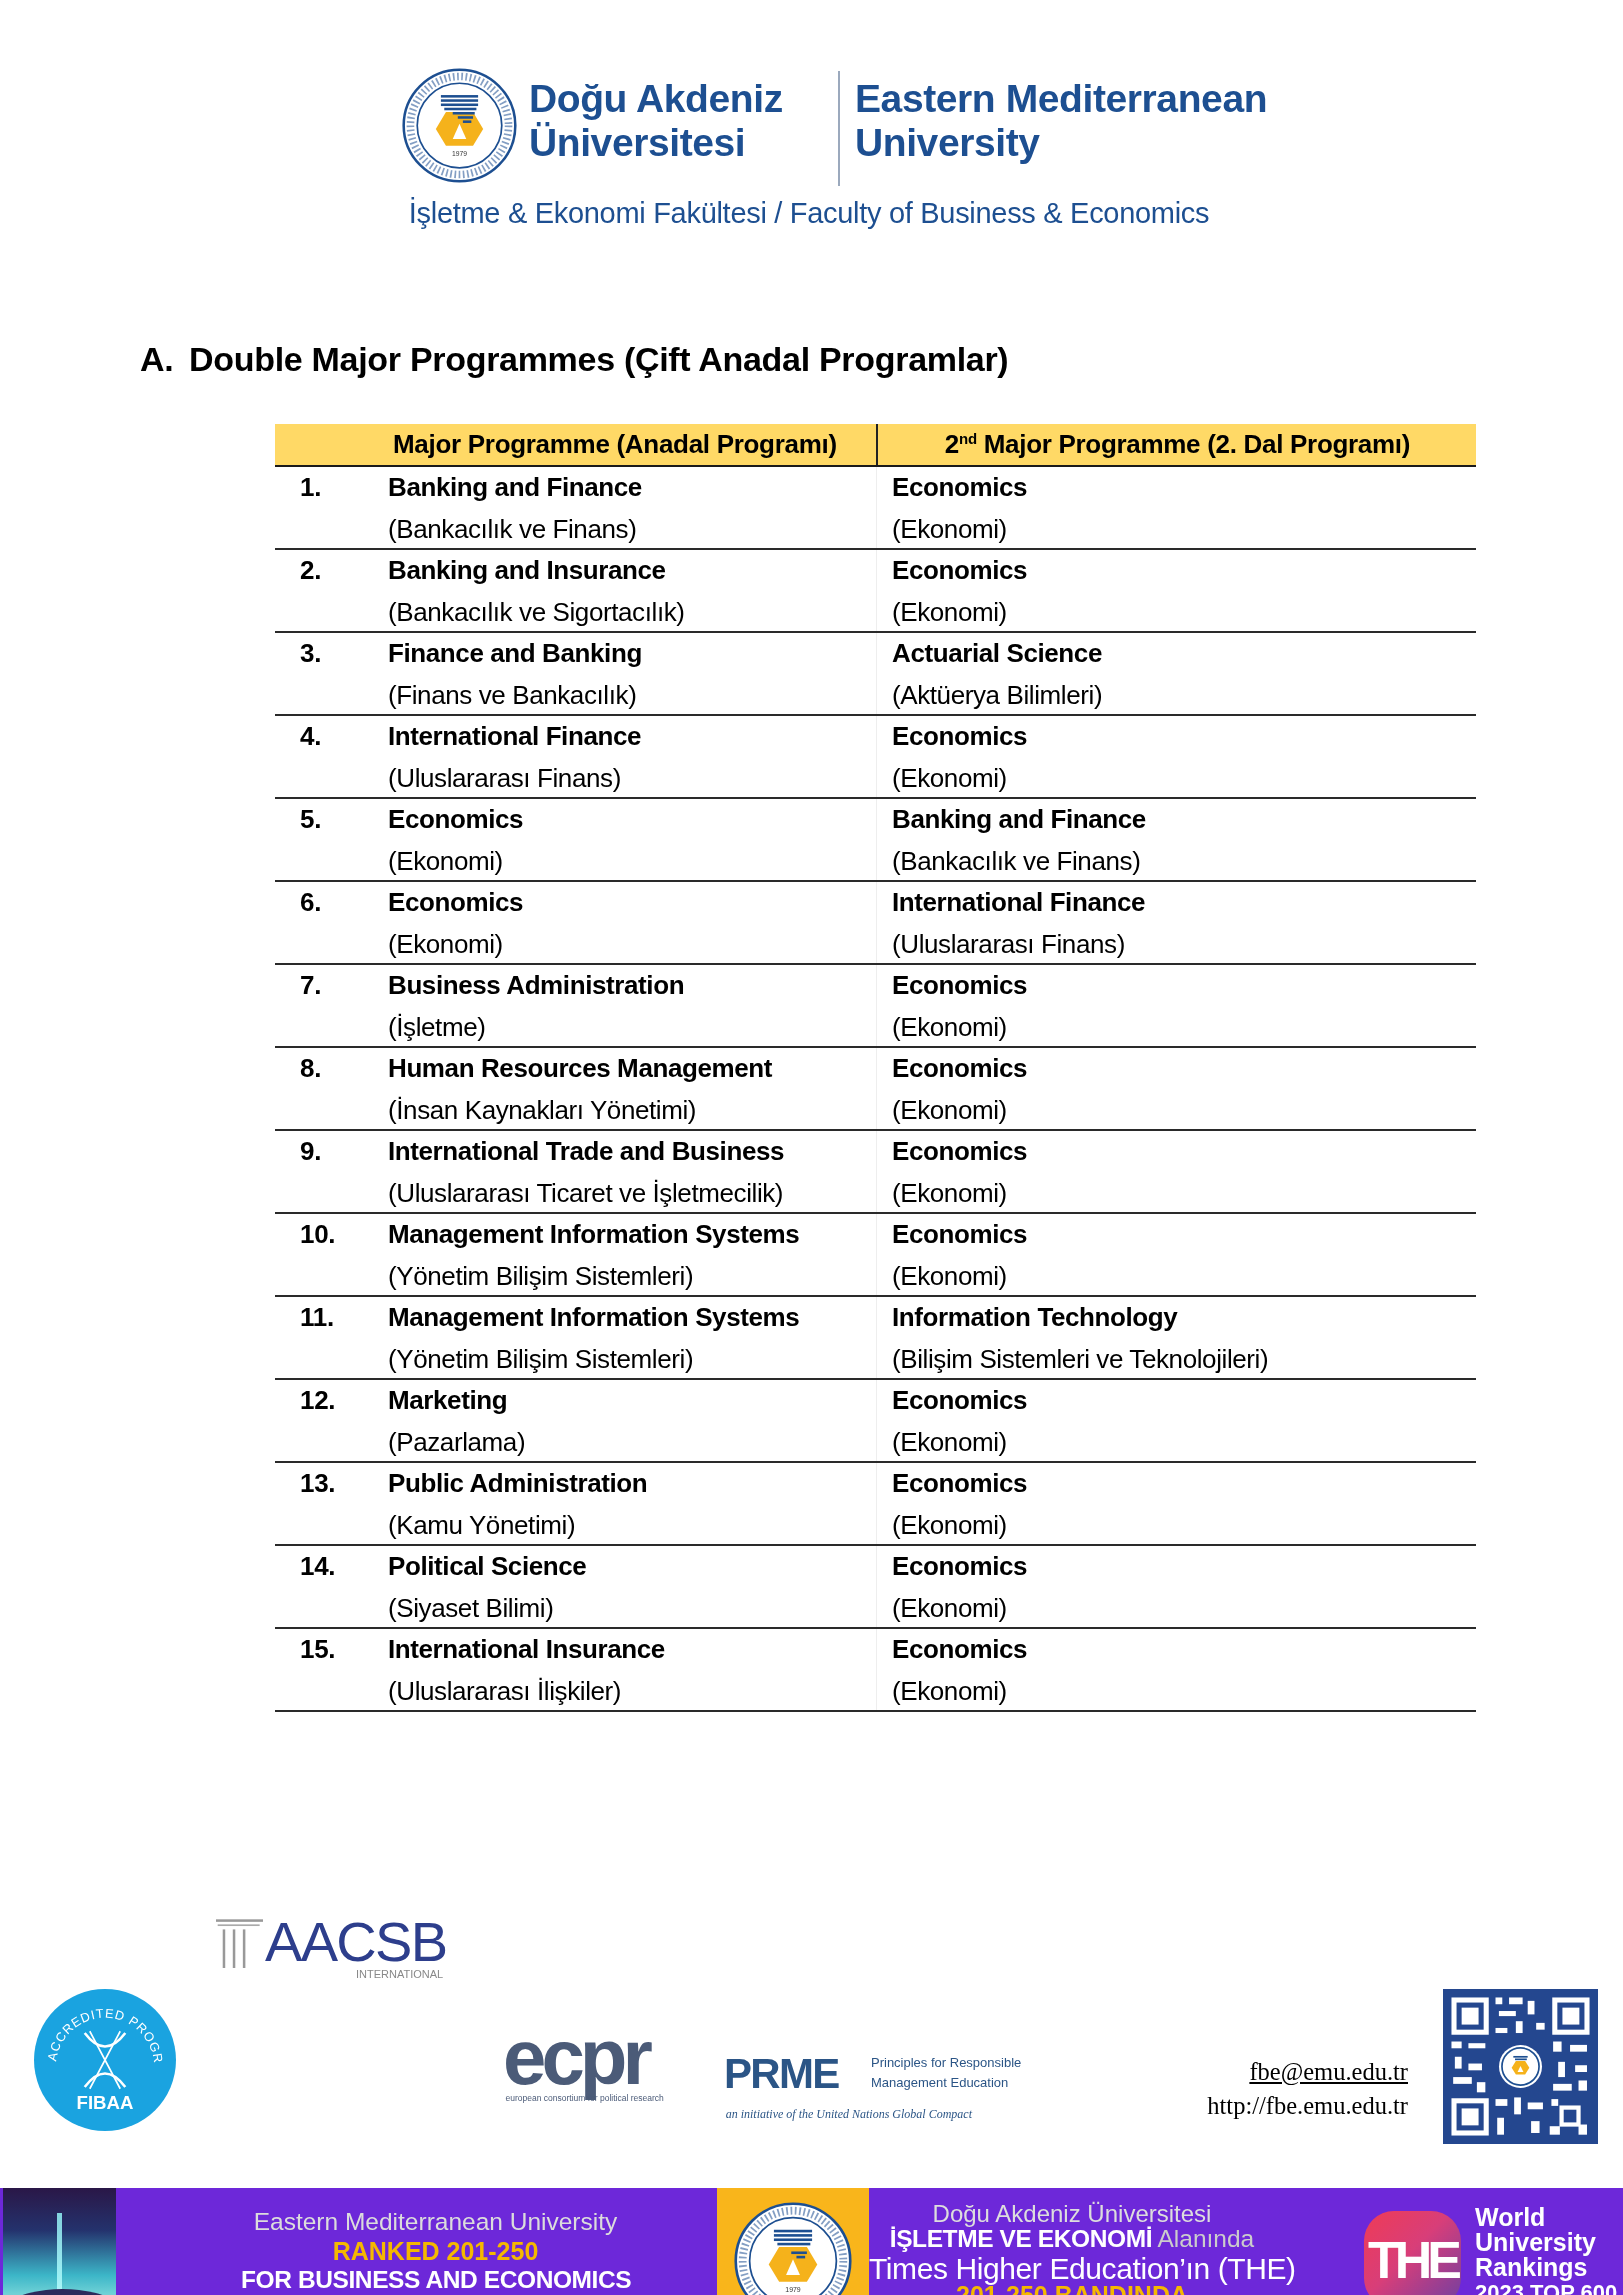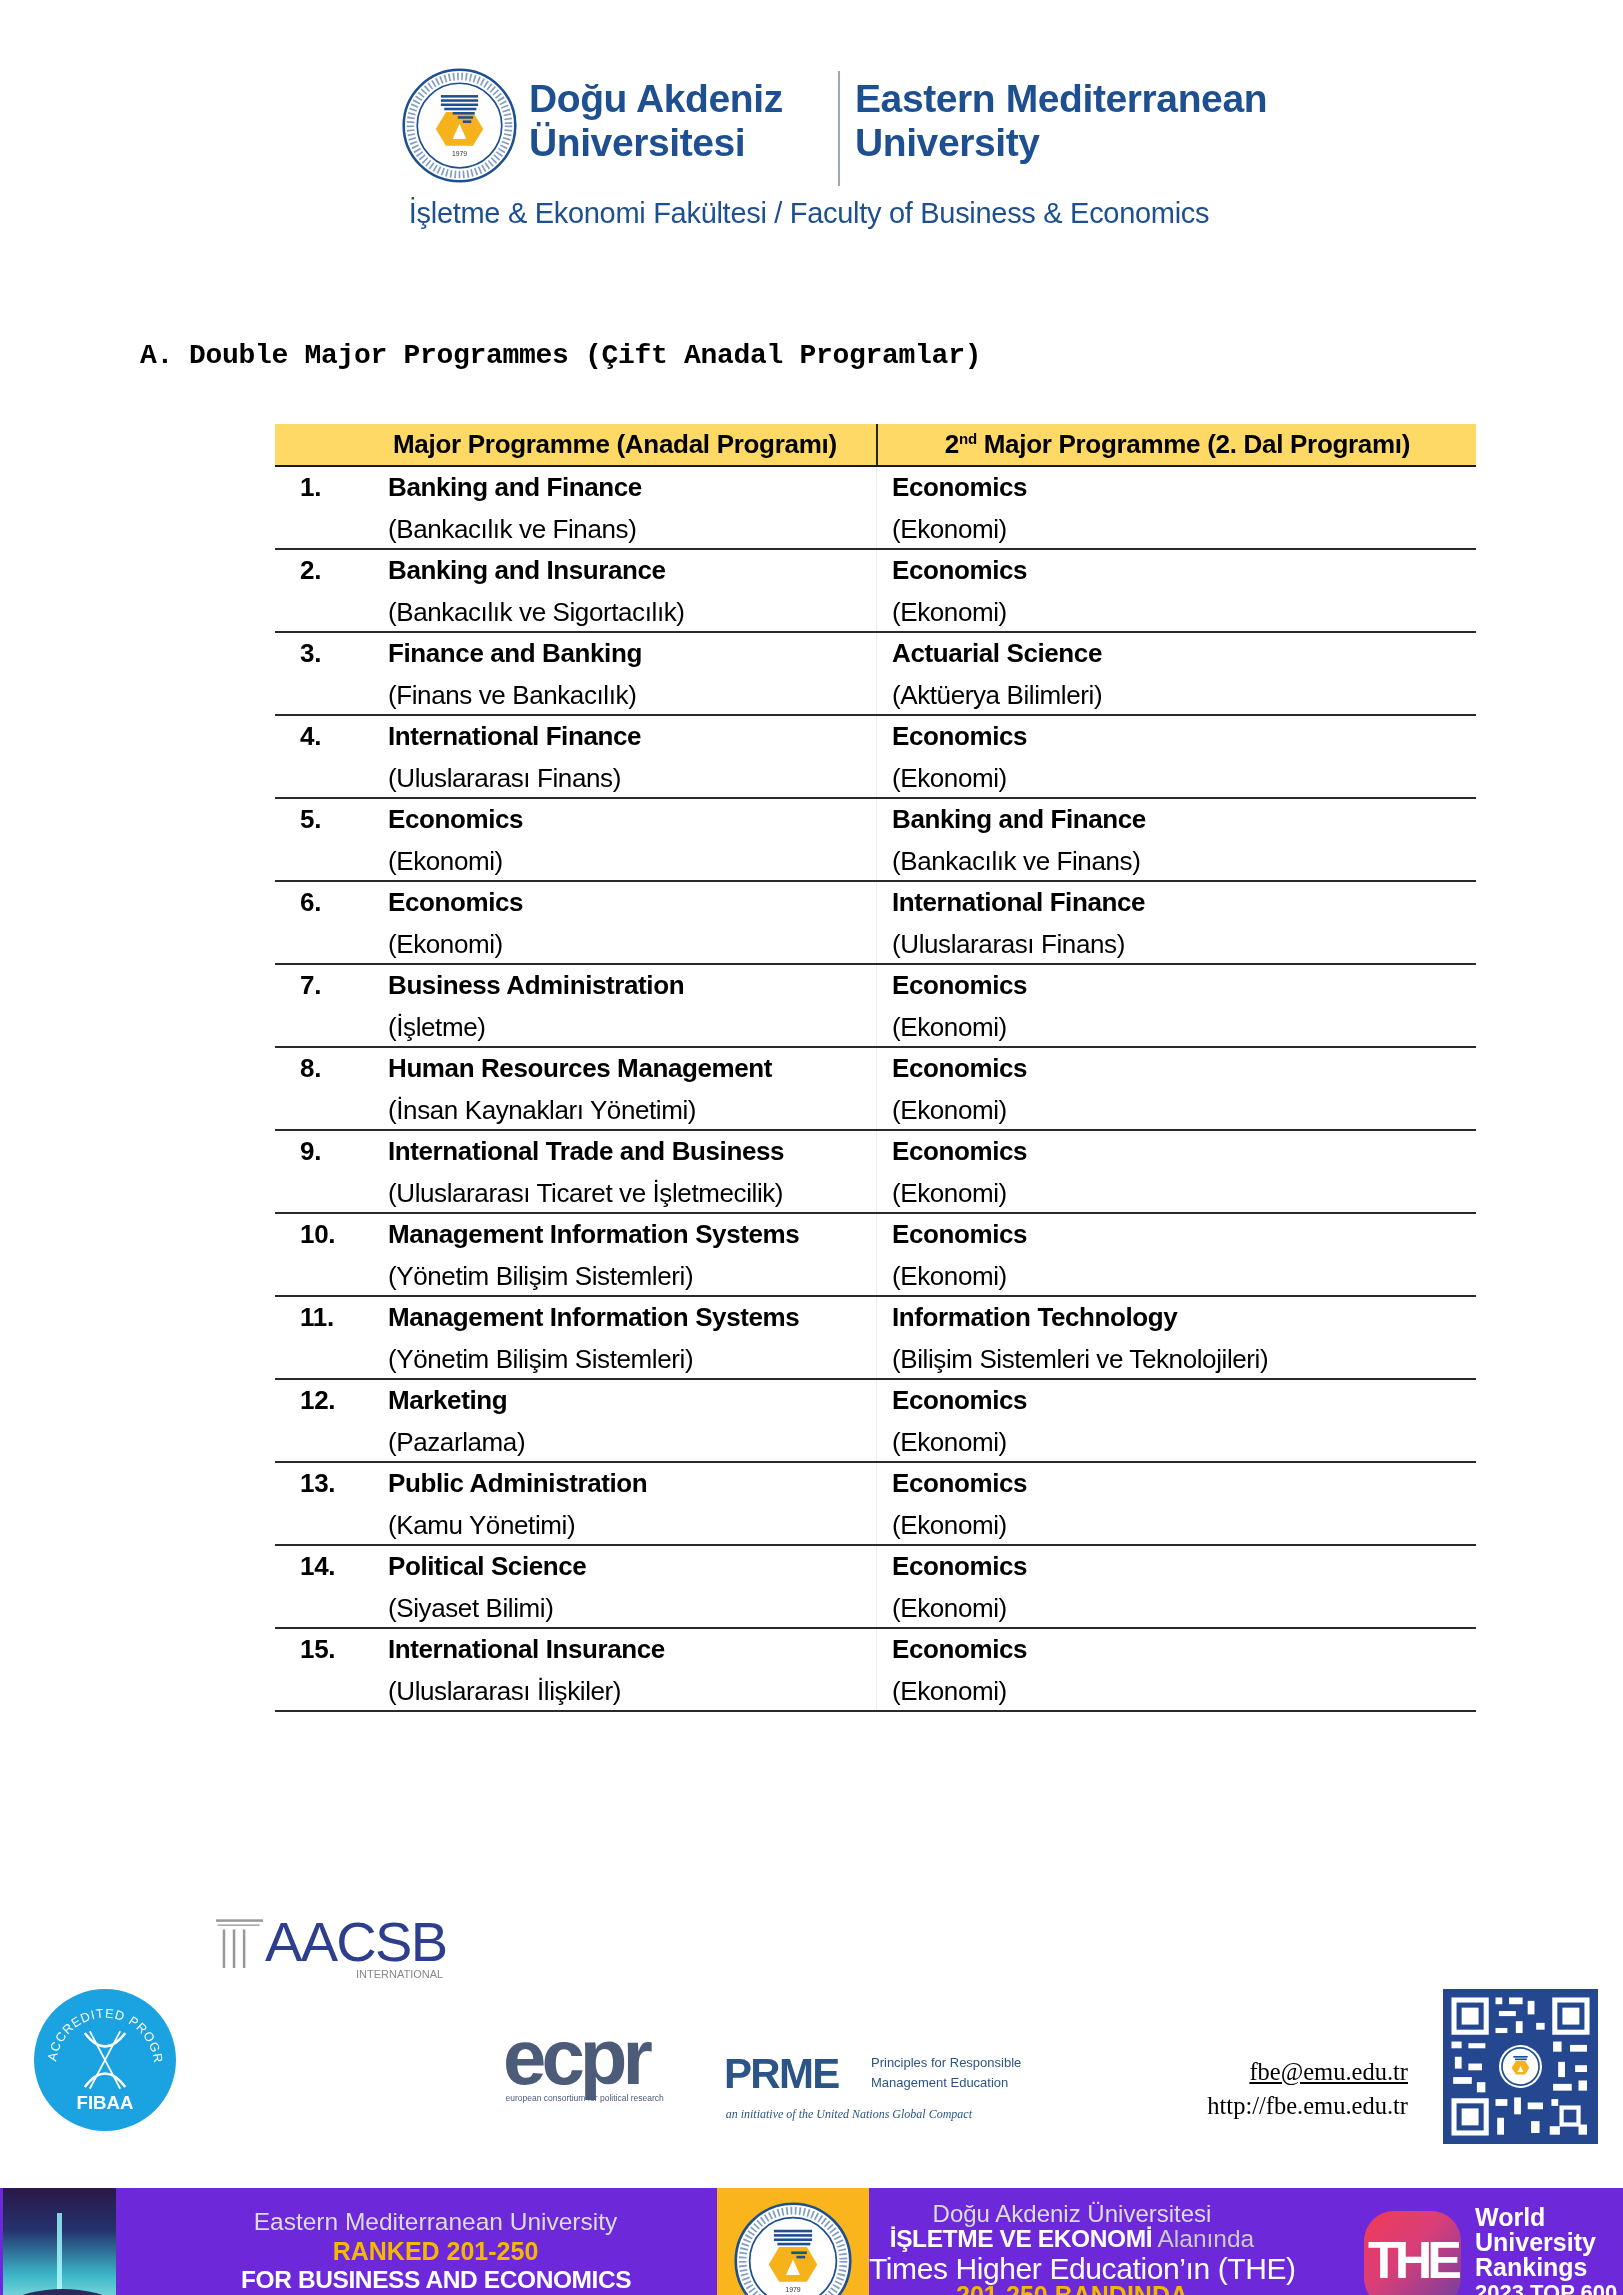--- a/index.html
+++ b/index.html
@@ -7,21 +7,21 @@
 
   
   .hdr { position:absolute; left:402px; top:68px; width:964px; height:178px; }
   .seal { position:absolute; left:0; top:0; width:115px; height:115px; }
   .uni-tr { position:absolute; left:127px; top:8.5px; color:#1d4f91; font-weight:bold; font-size:39px; line-height:44px; letter-spacing:-0.4px; }
   .vsep { position:absolute; left:436px; top:3.4px; width:1.7px; height:115px; background:#9ba9bd; }
   .uni-en { position:absolute; left:453px; top:8.5px; color:#1d4f91; font-weight:bold; font-size:39px; line-height:44px; letter-spacing:-0.4px; }
   .faculty { position:absolute; left:6.8px; top:129px; color:#1d4f91; font-size:29px; white-space:nowrap; letter-spacing:-0.3px; }
 
   
-  .section-title { position:absolute; left:140px; top:340px; font-size:28px; font-weight:bold; white-space:nowrap; font-family:Liberation Mono, monospace; letter-spacing:-0.3px; }
+  .section-title { position:absolute; left:140px; top:340px; font-size:34px; font-weight:bold; white-space:nowrap; font-family:Liberation Sans, sans-serif; letter-spacing:-0.3px; }
   .section-title .letter { display:inline-block; width:49px; }
 
   
   .tbl { position:absolute; left:275px; top:424px; width:1201px; }
   .thead { height:41px; background:#ffd966; border-bottom:2.5px solid #1a1a1a; position:relative; }
   .thead .h1 { position:absolute; left:0; width:601px; top:0; height:41px; line-height:41px; text-align:right; padding-right:0; font-size:26px; font-weight:bold; letter-spacing:-0.3px; }
   .thead .h1 span { position:absolute; left:118px; }
   .thead .hdiv { position:absolute; left:601px; top:0; width:1.7px; height:41px; background:#222; }
   .thead .h2 { position:absolute; left:603px; width:599px; top:0; height:41px; line-height:41px; text-align:center; font-size:26px; font-weight:bold; letter-spacing:-0.3px; }
   .thead .h2 sup { font-size:15px; vertical-align:top; line-height:29px; }

